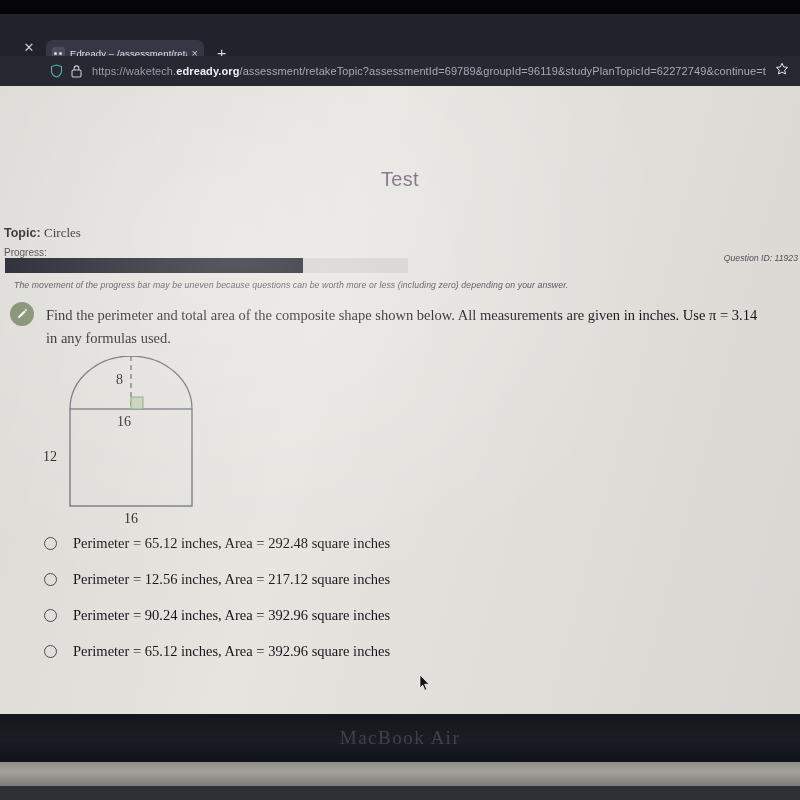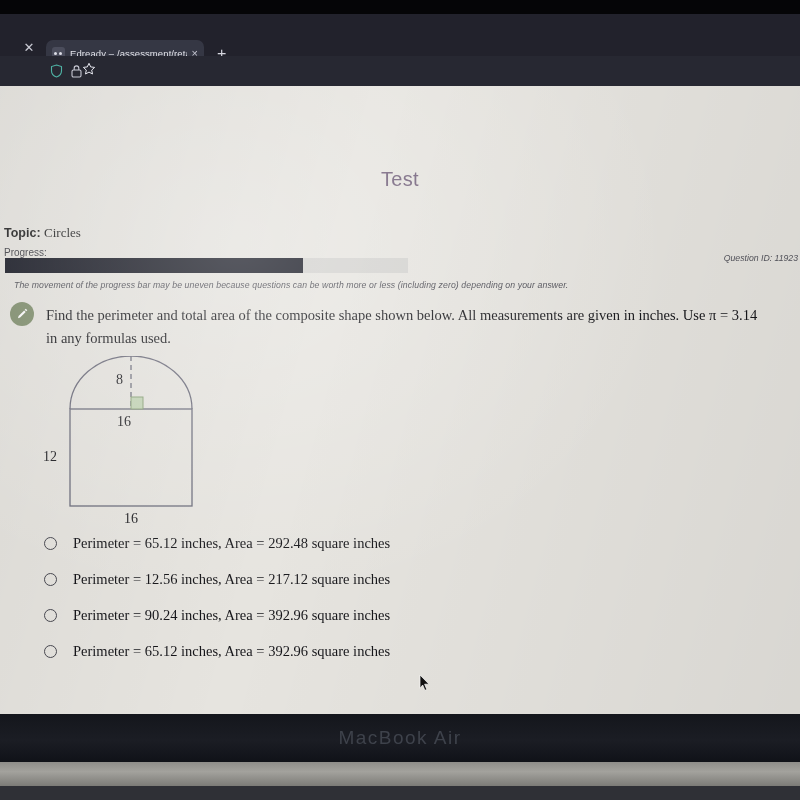--- a/index.html
+++ b/index.html
@@ -284,20 +284,21 @@
   #laptop-bezel {
     position: absolute;
     left: 0;
     top: 714px;
     width: 800px;
     height: 48px;
     background: linear-gradient(#14161c, #1b1d24 55%, #101218);
     display: flex;
     align-items: center;
     justify-content: center;
+    font-family: Liberation Serif, serif;
   }
   #laptop-brand {
     font-size: 19px;
     color: #3e424b;
     letter-spacing: 1.5px;
   }
   #laptop-base {
     position: absolute;
     left: 0;
     top: 762px;
@@ -348,20 +349,21 @@
         <svg width="13" height="14" viewBox="0 0 13 14">
           <path d="M6.5 1 11.5 2.6v4.2c0 3.2-2.3 5.3-5 6.2-2.7-.9-5-3-5-6.2V2.6z" fill="none" stroke="#4fb3a5" stroke-width="1.1"></path>
         </svg>
       </span>
       <span id="lock-icon">
         <svg width="11" height="14" viewBox="0 0 11 14">
           <rect x="1" y="6" width="9" height="7" rx="1.4" fill="none" stroke="#c8c9d4" stroke-width="1.1"></rect>
           <path d="M3.2 6V4.2a2.3 2.3 0 0 1 4.6 0V6" fill="none" stroke="#c8c9d4" stroke-width="1.1"></path>
         </svg>
       </span>
+      <span id="url-text"><span id="url-scheme">https://waketech.</span><b>edready.org</b><span>/assessment/retakeTopic?assessmentId=69789&amp;groupId=96119&amp;studyPlanTopicId=62272749&amp;continue=t</span></span>
       <span id="bookmark-star-icon">
         <svg width="14" height="14" viewBox="0 0 14 14">
           <path d="M7 1.3l1.7 3.6 3.9.5-2.9 2.7.8 3.9L7 10.1 3.5 12l.8-3.9L1.4 5.4l3.9-.5z" fill="none" stroke="#e6e7ef" stroke-width="1"></path>
         </svg>
       </span>
     </div>
 
     <div id="page">
 
       <div id="page-title">Test</div>

